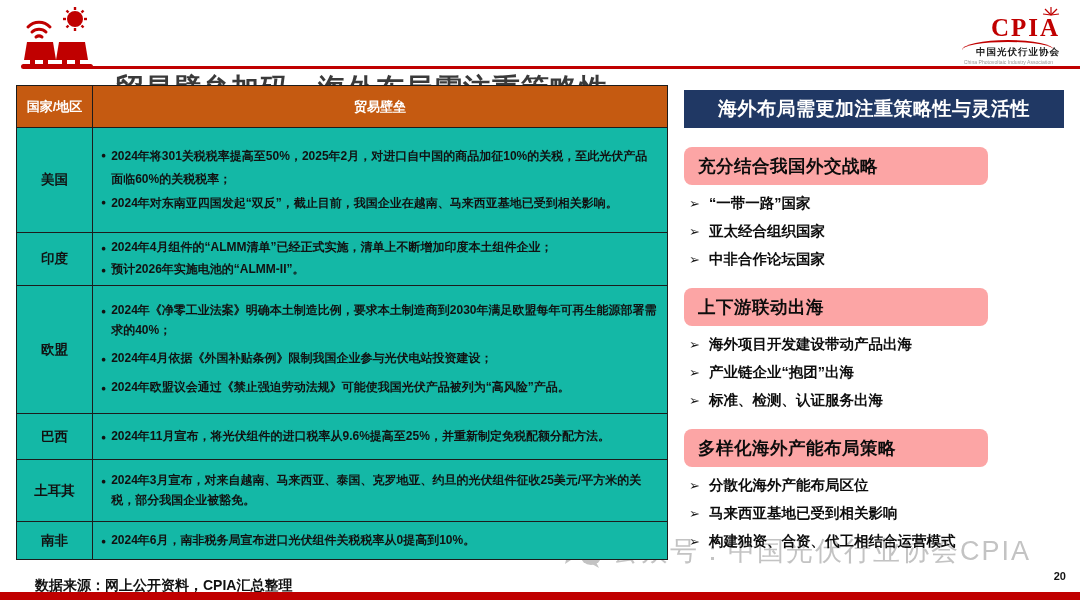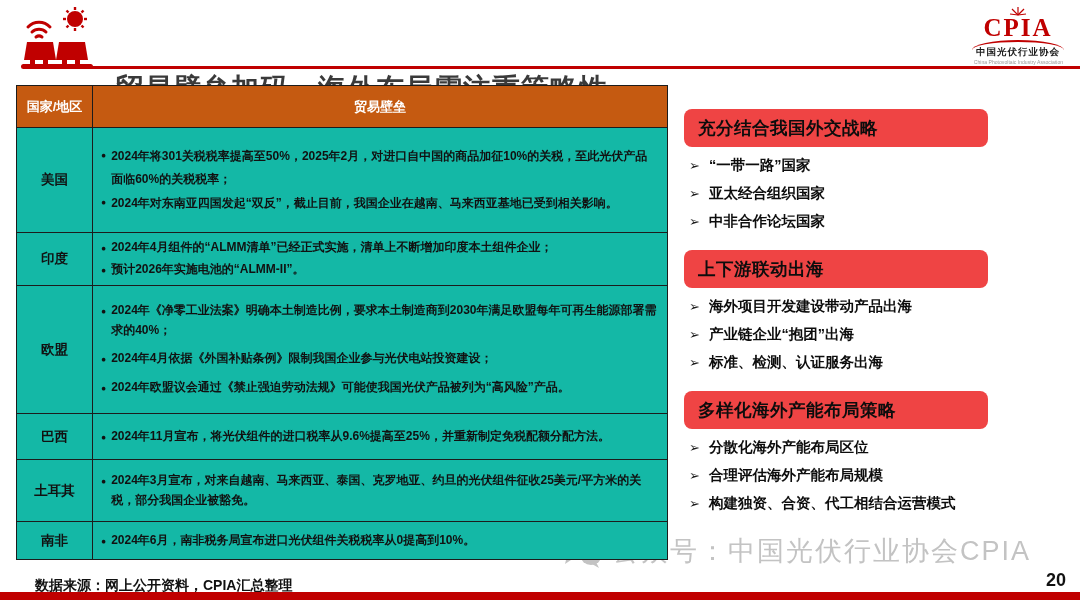--- a/index.html
+++ b/index.html
@@ -10,21 +10,21 @@
   }
 
   
   .brand-icon { position:absolute; left:18px; top:6px; }
   .page-title {
     position:absolute; left:115px; top:22px; font-size:28px; font-weight:bold;
     color:#3a3a3a; letter-spacing:1px;margin-top:48px;
   }
   .red-rule { position:absolute; left:25px; top:66px; right:0; height:2.5px; background:#C00000; }
 
-  .cpia-logo { position:absolute; right:10px; top:6px; width:104px; text-align:center; }
+  .cpia-logo { position:absolute; right:20px; top:6px; width:104px; text-align:right; }
   .logo-sun { line-height:8px; }
   .logo-word { font-size:25px; font-weight:bold; color:#C00000; letter-spacing:2px; line-height:24px; font-family:"Liberation Serif","DejaVu Serif",serif; }
   .logo-arc { width:92px; height:10px; margin:0 auto; border-top:2.5px solid #C00000; border-radius:50% 50% 0 0 / 100% 100% 0 0; }
   .logo-cn { font-size:9.5px; font-weight:bold; color:#1a1a1a; letter-spacing:1px; margin-top:-4px; }
   .logo-en { font-size:6px; color:#999; transform:scale(.85); white-space:nowrap; }
 
   
   table.trade {
     position:absolute; left:16px; top:85px; width:652px; z-index:2;
     border-collapse:collapse; table-layout:fixed; background:#14b8a6;
@@ -47,34 +47,34 @@
   tr.row-5 { height:38px; }
 
   
   .panel { position:absolute; left:684px; top:90px; width:380px; z-index:2; }
   .panel-title {
     background:#203864; color:#fff; height:38px; line-height:38px;
     text-align:center; font-size:19px; font-weight:bold; letter-spacing:.5px;
   }
   .section { margin-top:19px; }
   .section-head {
-    width:304px; height:38px; line-height:26px; background:#ef4444;
+    width:304px; height:38px; line-height:26px; background:#fca5a5;
     border-radius:8px; padding:6px 14px; font-size:17.5px; font-weight:bold;
     color:#0d0d0d; letter-spacing:.5px;
   }
   .p-item { display:flex; align-items:center; margin-top:8.5px; font-size:14.5px; font-weight:bold; color:#0d0d0d; line-height:1.35; }
   .p-item .arrow { font-size:13px; margin:0 9px 0 5px; color:#1a1a1a; }
 
   
   .watermark {
     position:absolute; left:560px; top:533px; z-index:1; display:flex; align-items:center; gap:10px;
     color:#c3c3c3; font-size:27px; letter-spacing:2px; white-space:nowrap; pointer-events:none;
   }
   .source { position:absolute; left:35px; top:577px; font-size:14px; font-weight:bold; color:#111; z-index:3; }
-  .page-num { position:absolute; right:14px; top:570px; font-size:18px; font-weight:bold; color:#111; z-index:3; }
+  .page-num { position:absolute; right:14px; top:570px; font-size:11px; font-weight:bold; color:#111; z-index:3; }
   .bottom-bar { position:absolute; left:0; bottom:0; width:100%; height:8px; background:#C00000; z-index:4; }
 </style>
 </head>
 <body>
 
 <div class="slide">
 
   <svg class="brand-icon" width="80" height="64" viewBox="0 0 80 64">
     <g fill="#C00000" stroke="none">
       <circle cx="57" cy="13" r="8"></circle>
@@ -211,20 +211,21 @@
                 <span class="dot">●</span>
                 <span class="txt">2024年6月，南非税务局宣布进口光伏组件关税税率从0提高到10%。</span>
               </li>
             </ul>
           </td>
         </tr>
       </tbody>
   </table>
 
   <div class="panel">
+    <div class="panel-title">海外布局需更加注重策略性与灵活性</div>
     <div>
         <div class="section">
           <div class="section-head">充分结合我国外交战略</div>
           <div class="p-item">
             <span class="arrow">➢</span>
             <span>“一带一路”国家</span>
           </div>
           <div class="p-item">
             <span class="arrow">➢</span>
             <span>亚太经合组织国家</span>
@@ -250,21 +251,21 @@
           </div>
         </div>
         <div class="section">
           <div class="section-head">多样化海外产能布局策略</div>
           <div class="p-item">
             <span class="arrow">➢</span>
             <span>分散化海外产能布局区位</span>
           </div>
           <div class="p-item">
             <span class="arrow">➢</span>
-            <span>合理评估海外产能布局规模</span>
+            <span>马来西亚基地已受到相关影响</span>
           </div>
           <div class="p-item">
             <span class="arrow">➢</span>
             <span>构建独资、合资、代工相结合运营模式</span>
           </div>
         </div>
       </div>
   </div>
 
   <div class="watermark">

